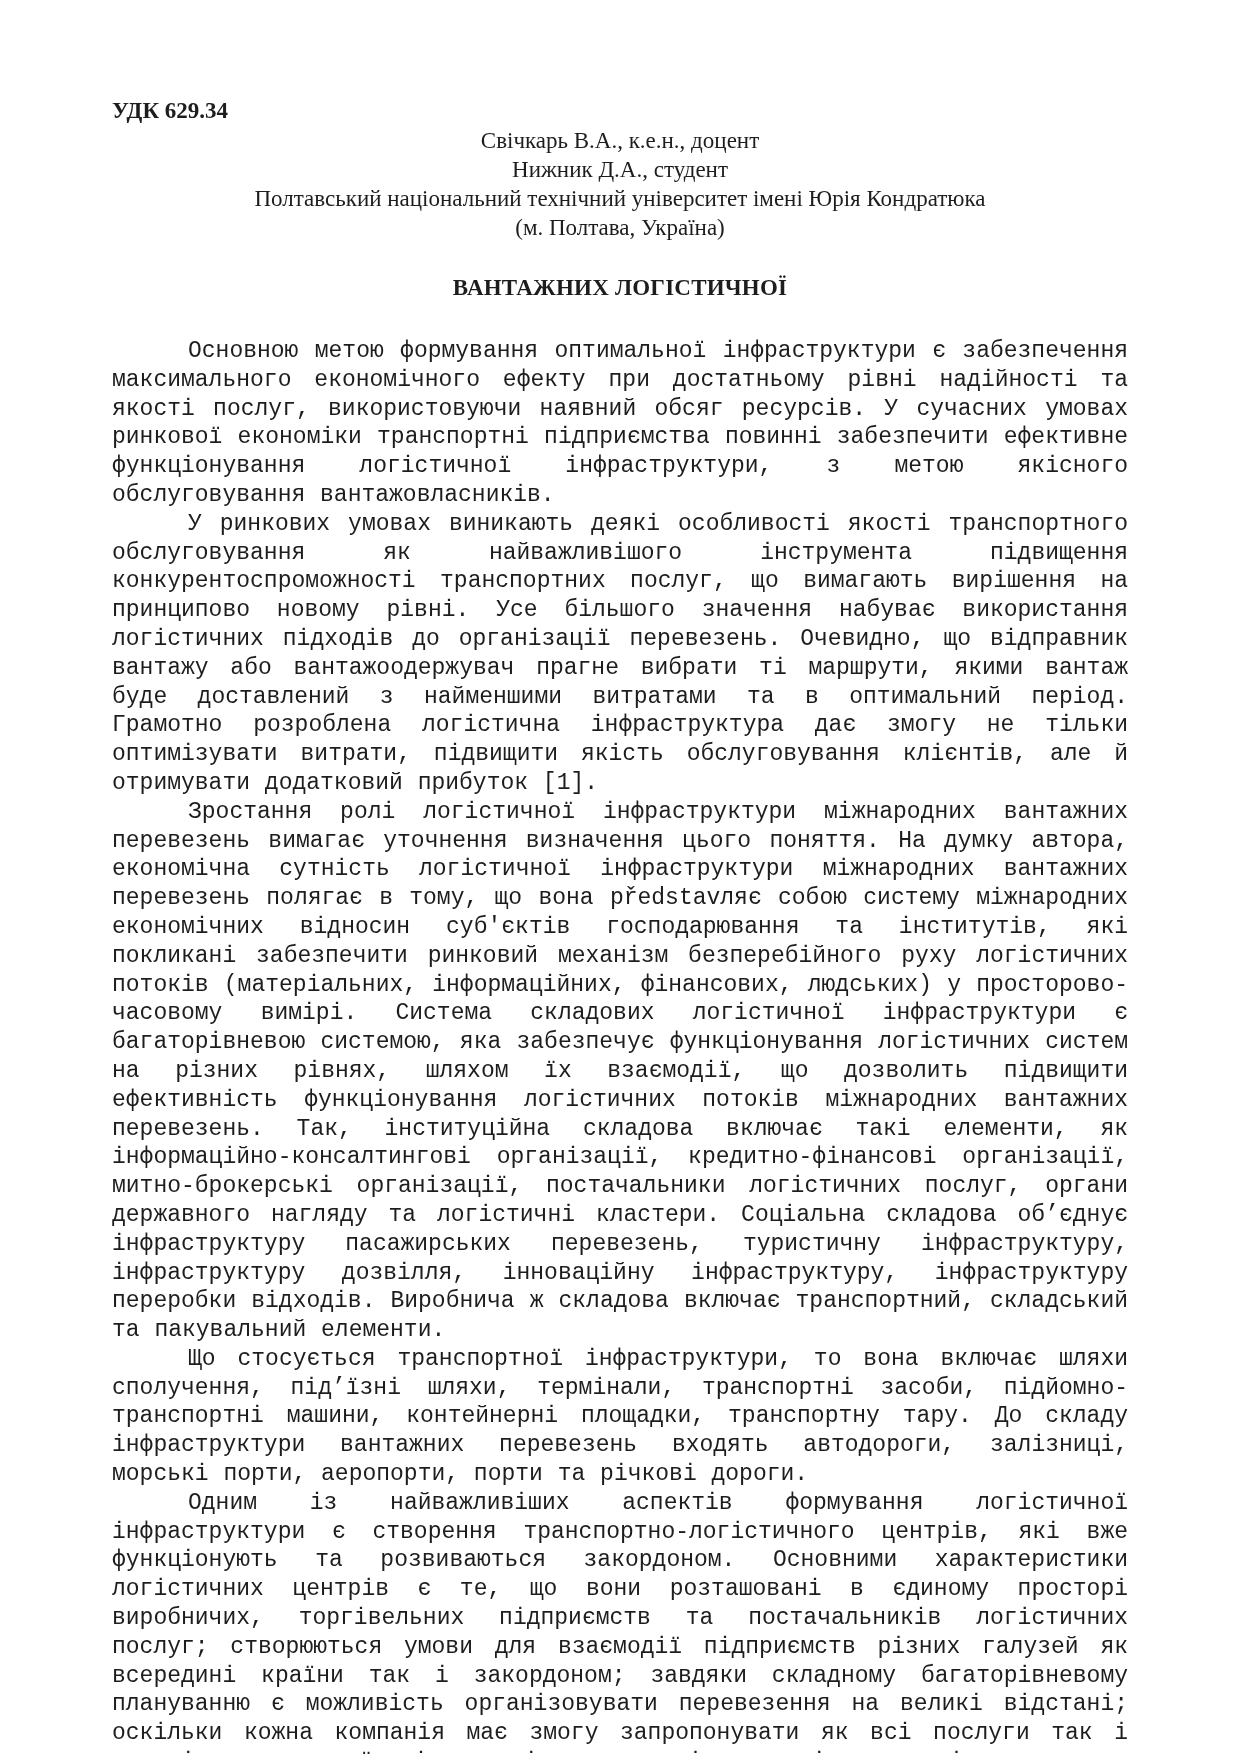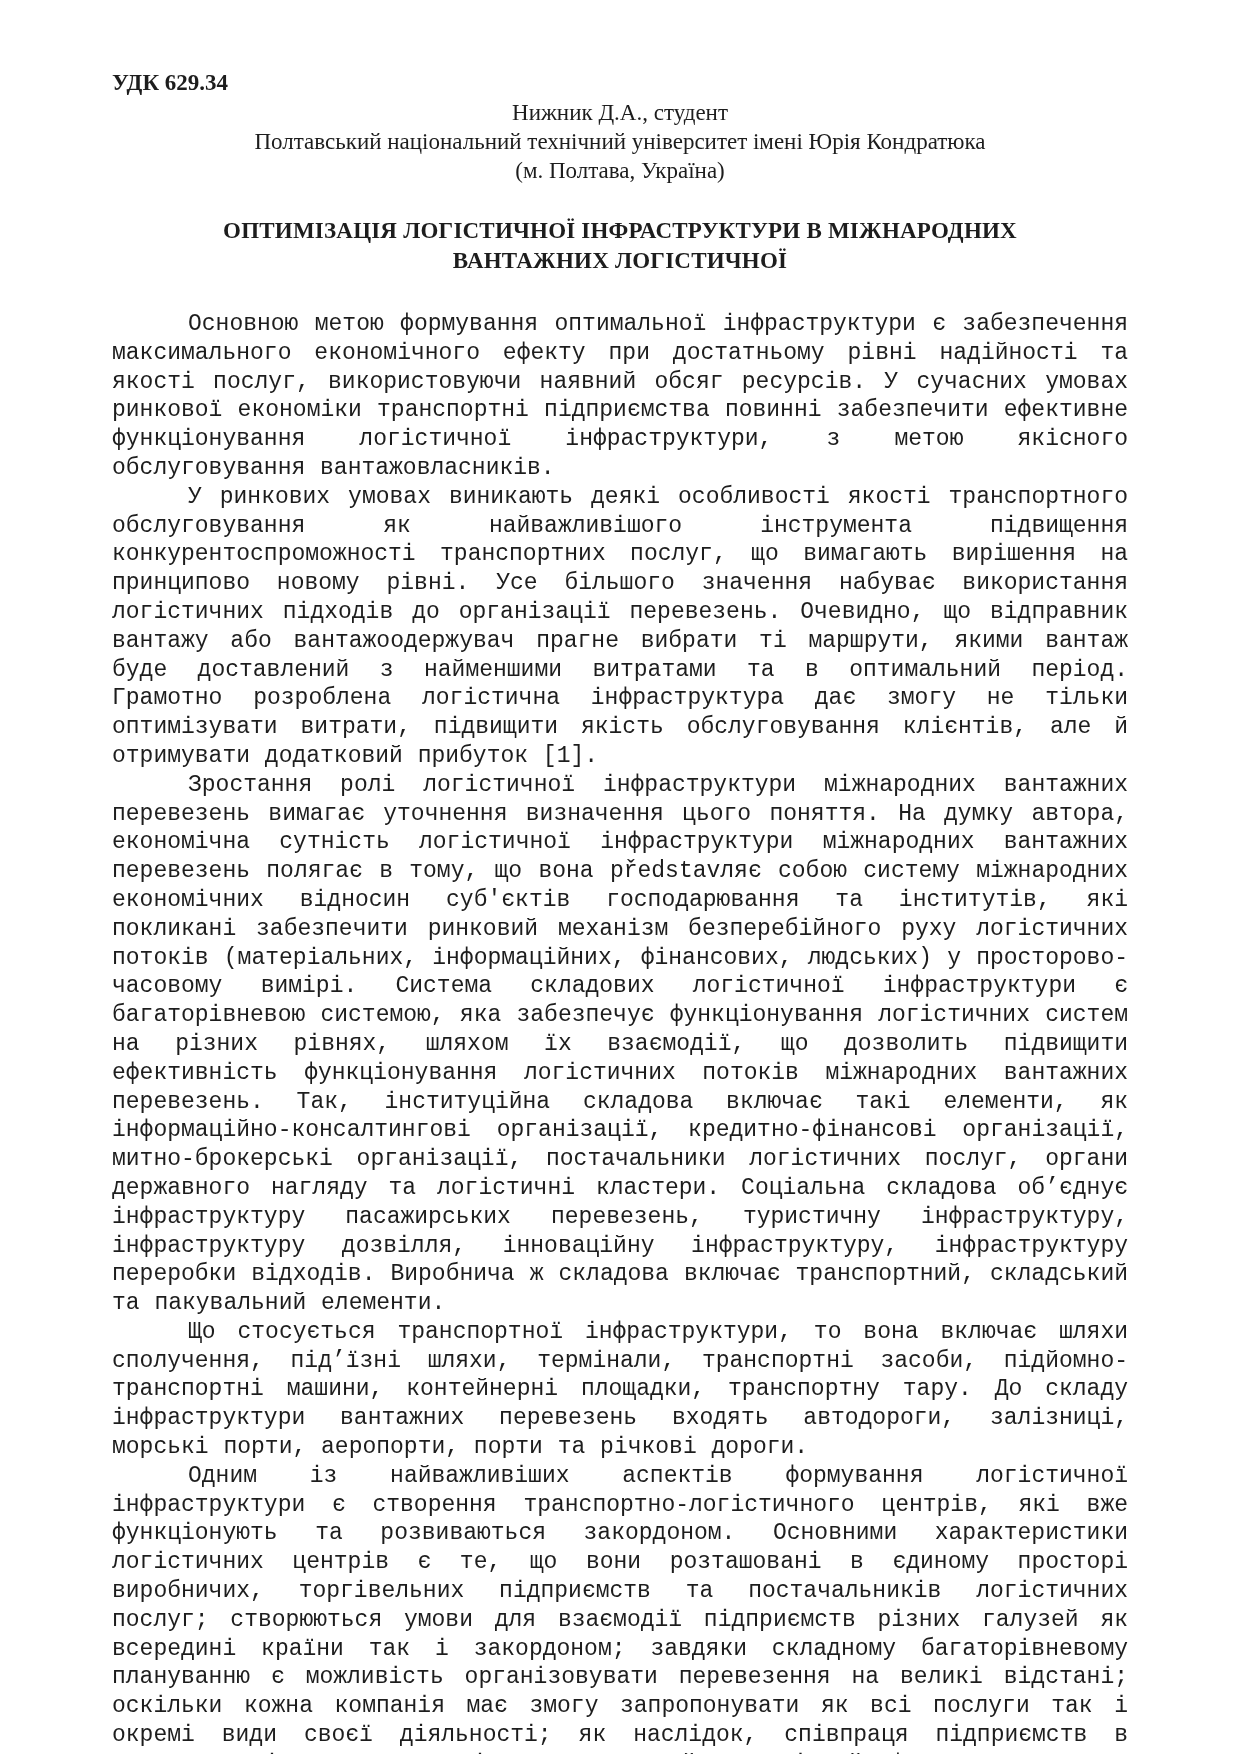--- a/index.html
+++ b/index.html
@@ -12,21 +12,21 @@
     height: 1754px;
     background: #ffffff;
     color: #1d1d1d;
     font-family: "Liberation Serif", "DejaVu Serif", serif;
     -webkit-font-smoothing: antialiased;
   }
   .page {
     box-sizing: border-box;
     width: 1240px;
     height: 1754px;
-    padding: 68px 112px 0 112px;
+    padding: 96px 112px 0 112px;
     overflow: hidden;
     background: #ffffff;
   }
   .udk {
     font-weight: bold;
     font-size: 23px;
     line-height: 30px;
   }
   .head-center {
     text-align: center;
@@ -62,27 +62,27 @@
   }
 </style>
 </head>
 <body style="background: rgb(255, 255, 255); color: rgb(29, 29, 29);">
 
 <div class="page">
 
   <div class="udk">УДК 629.34</div>
 
   <div class="head-center">
+    <div class="head-line">Свічкарь В.А., к.е.н., доцент</div>
     <div class="head-line">Нижник Д.А., студент</div>
     <div class="head-line italic">Полтавський національний технічний університет імені Юрія Кондратюка</div>
     <div class="head-line italic">(м. Полтава, Україна)</div>
   </div>
 
   <h1 class="title">
-    <span class="title-line">ОПТИМІЗАЦІЯ ЛОГІСТИЧНОЇ ІНФРАСТРУКТУРИ В МІЖНАРОДНИХ</span>
     <span class="title-line">ВАНТАЖНИХ ЛОГІСТИЧНОЇ</span>
   </h1>
 
   <div class="body-text">
     <p class="para">Основною метою формування оптимальної інфраструктури є забезпечення максимального економічного ефекту при достатньому рівні надійності та якості послуг, використовуючи наявний обсяг ресурсів. У сучасних умовах ринкової економіки транспортні підприємства повинні забезпечити ефективне функціонування логістичної інфраструктури, з метою якісного обслуговування вантажовласників.</p>
     <p class="para">У ринкових умовах виникають деякі особливості якості транспортного обслуговування як найважливішого інструмента підвищення конкурентоспроможності транспортних послуг, що вимагають вирішення на принципово новому рівні. Усе більшого значення набуває використання логістичних підходів до організації перевезень. Очевидно, що відправник вантажу або вантажоодержувач прагне вибрати ті маршрути, якими вантаж буде доставлений з найменшими витратами та в оптимальний період. Грамотно розроблена логістична інфраструктура дає змогу не тільки оптимізувати витрати, підвищити якість обслуговування клієнтів, але й отримувати додатковий прибуток [1].</p>
     <p class="para">Зростання ролі логістичної інфраструктури міжнародних вантажних перевезень вимагає уточнення визначення цього поняття. На думку автора, економічна сутність логістичної інфраструктури міжнародних вантажних перевезень полягає в тому, що вона představляє собою систему міжнародних економічних відносин суб'єктів господарювання та інститутів, які покликані забезпечити ринковий механізм безперебійного руху логістичних потоків (матеріальних, інформаційних, фінансових, людських) у просторово-часовому вимірі. Система складових логістичної інфраструктури є багаторівневою системою, яка забезпечує функціонування логістичних систем на різних рівнях, шляхом їх взаємодії, що дозволить підвищити ефективність функціонування логістичних потоків міжнародних вантажних перевезень. Так, інституційна складова включає такі елементи, як інформаційно-консалтингові організації, кредитно-фінансові організації, митно-брокерські організації, постачальники логістичних послуг, органи державного нагляду та логістичні кластери. Соціальна складова об’єднує інфраструктуру пасажирських перевезень, туристичну інфраструктуру, інфраструктуру дозвілля, інноваційну інфраструктуру, інфраструктуру переробки відходів. Виробнича ж складова включає транспортний, складський та пакувальний елементи.</p>
     <p class="para">Що стосується транспортної інфраструктури, то вона включає шляхи сполучення, під’їзні шляхи, термінали, транспортні засоби, підйомно-транспортні машини, контейнерні площадки, транспортну тару. До складу інфраструктури вантажних перевезень входять автодороги, залізниці, морські порти, аеропорти, порти та річкові дороги.</p>
     <p class="para">Одним із найважливіших аспектів формування логістичної інфраструктури є створення транспортно-логістичного центрів, які вже функціонують та розвиваються закордоном. Основними характеристики логістичних центрів є те, що вони розташовані в єдиному просторі виробничих, торгівельних підприємств та постачальників логістичних послуг; створюються умови для взаємодії підприємств різних галузей як всередині країни так і закордоном; завдяки складному багаторівневому плануванню є можливість організовувати перевезення на великі відстані; оскільки кожна компанія має змогу запропонувати як всі послуги так і окремі види своєї діяльності; як наслідок, співпраця підприємств в єдиному логістичному центрі має позитивний економічний ефект.</p>
   </div>

